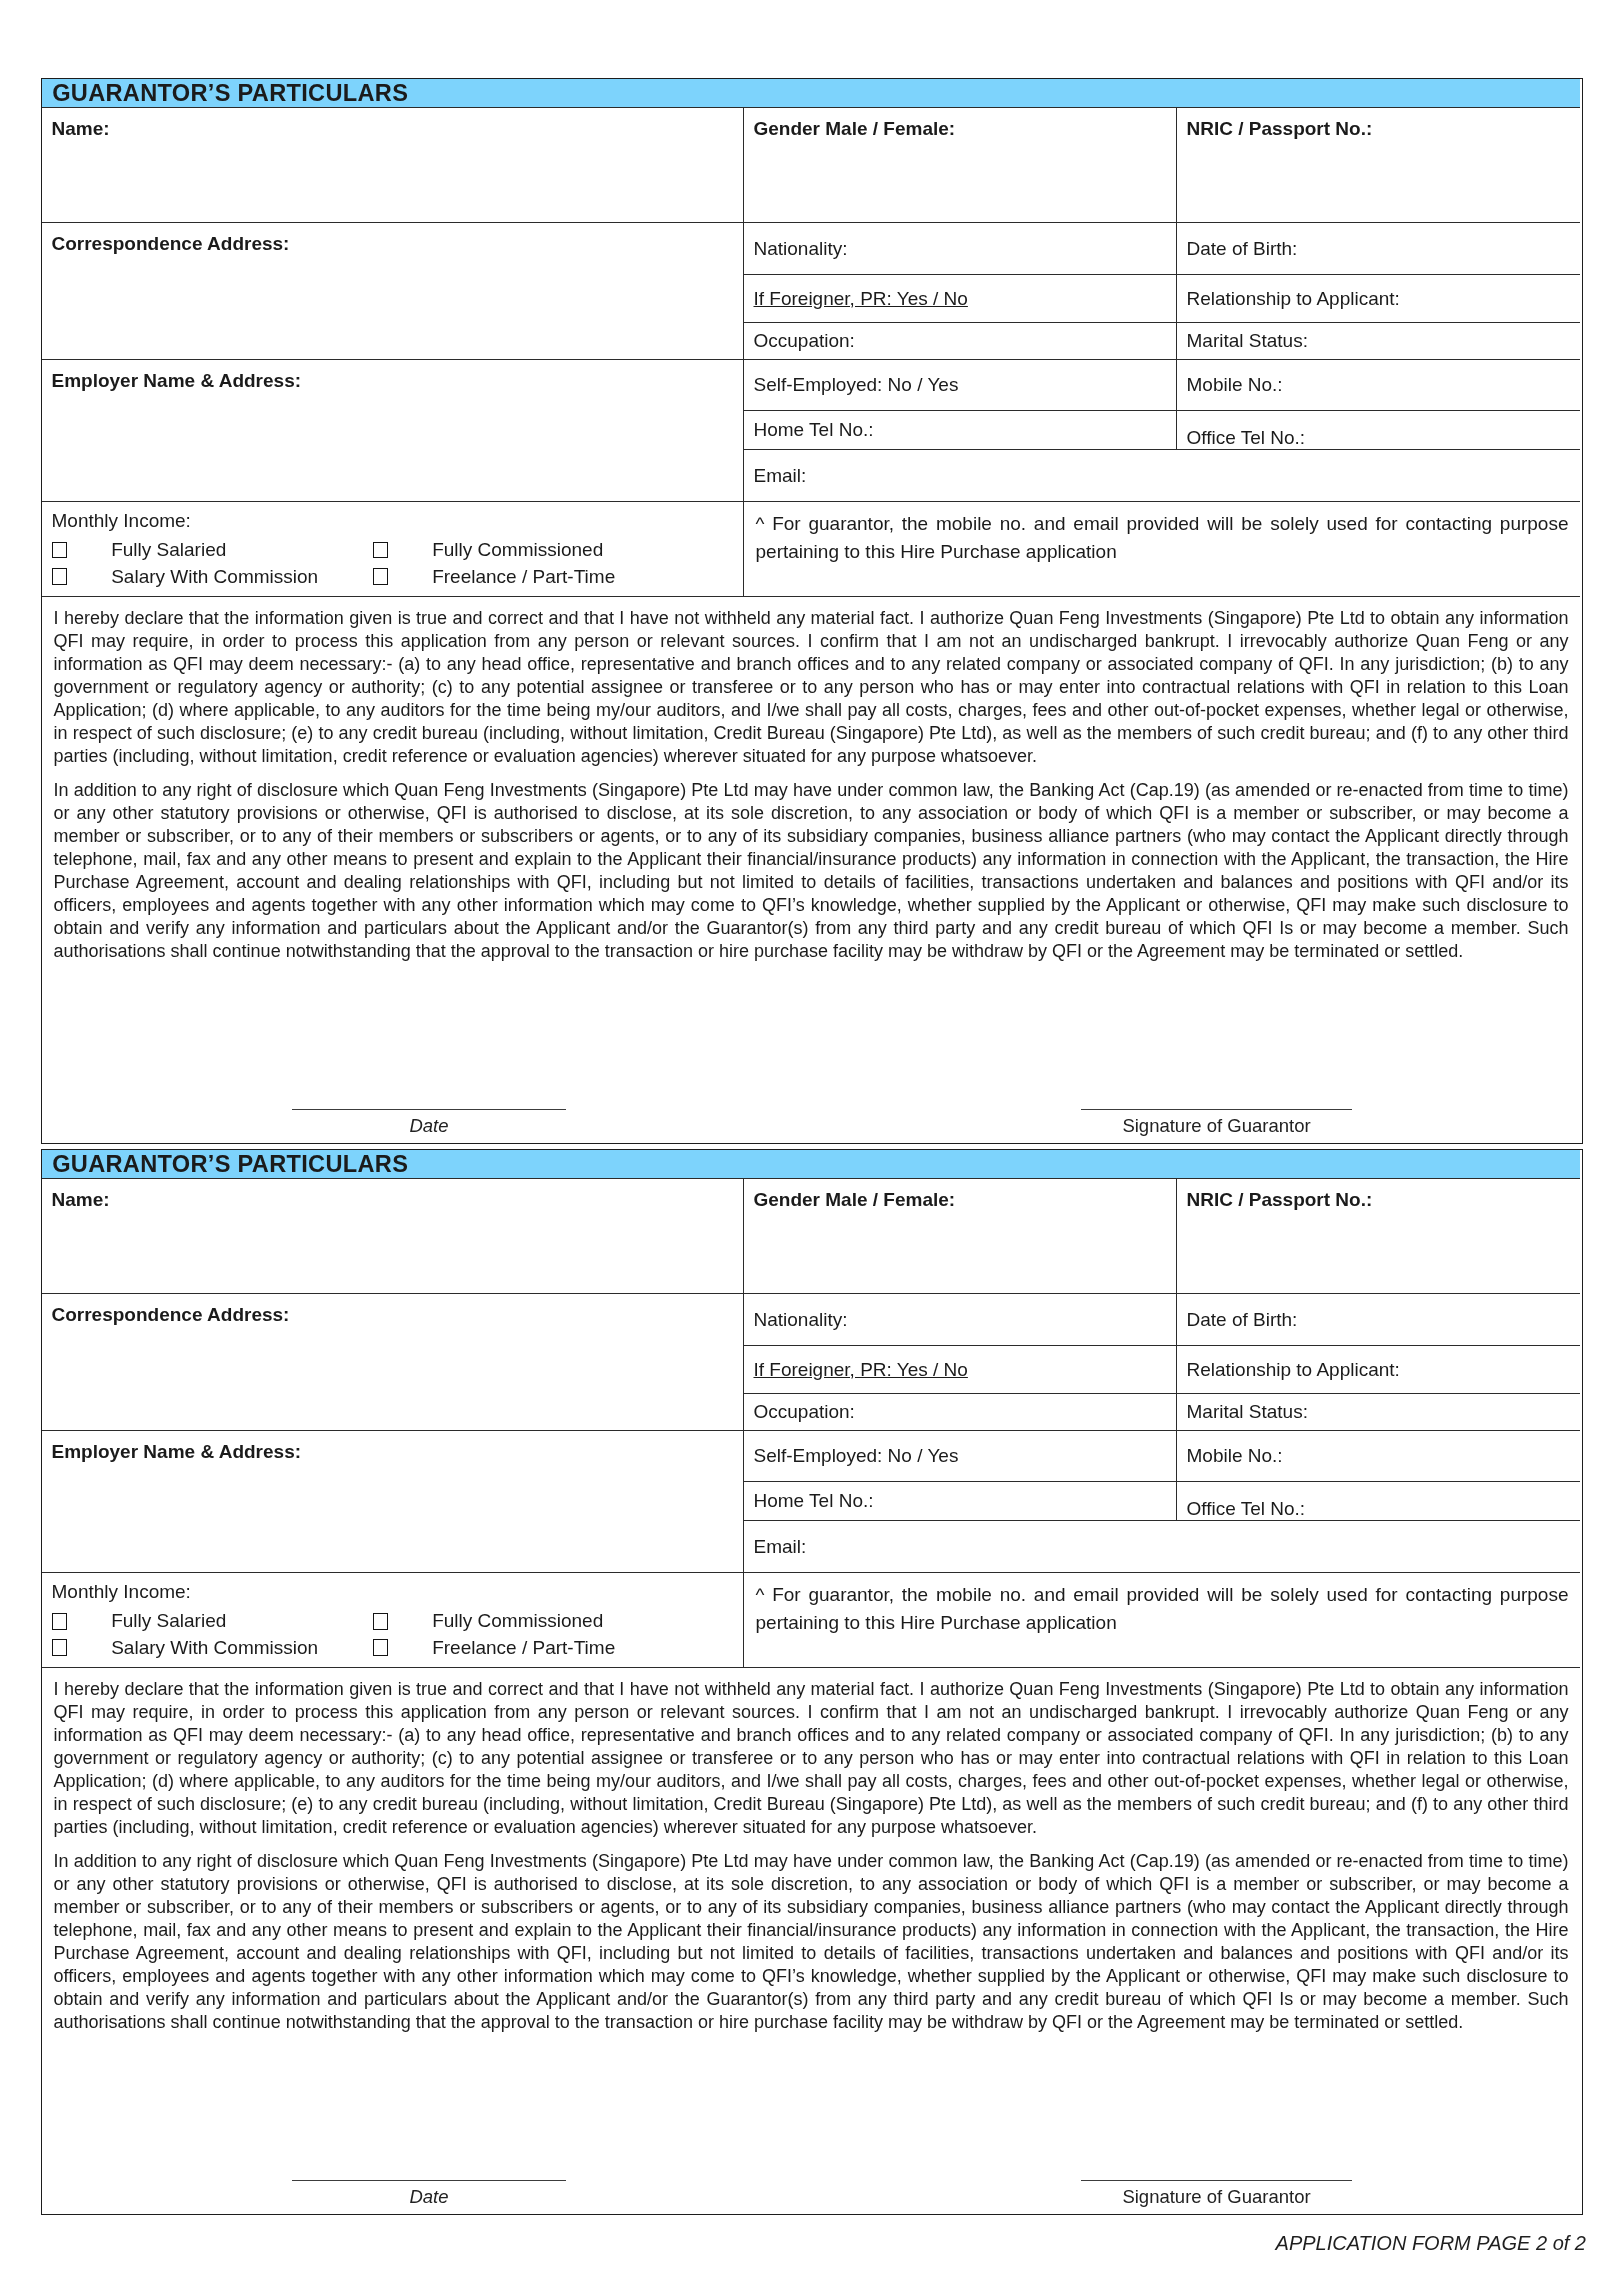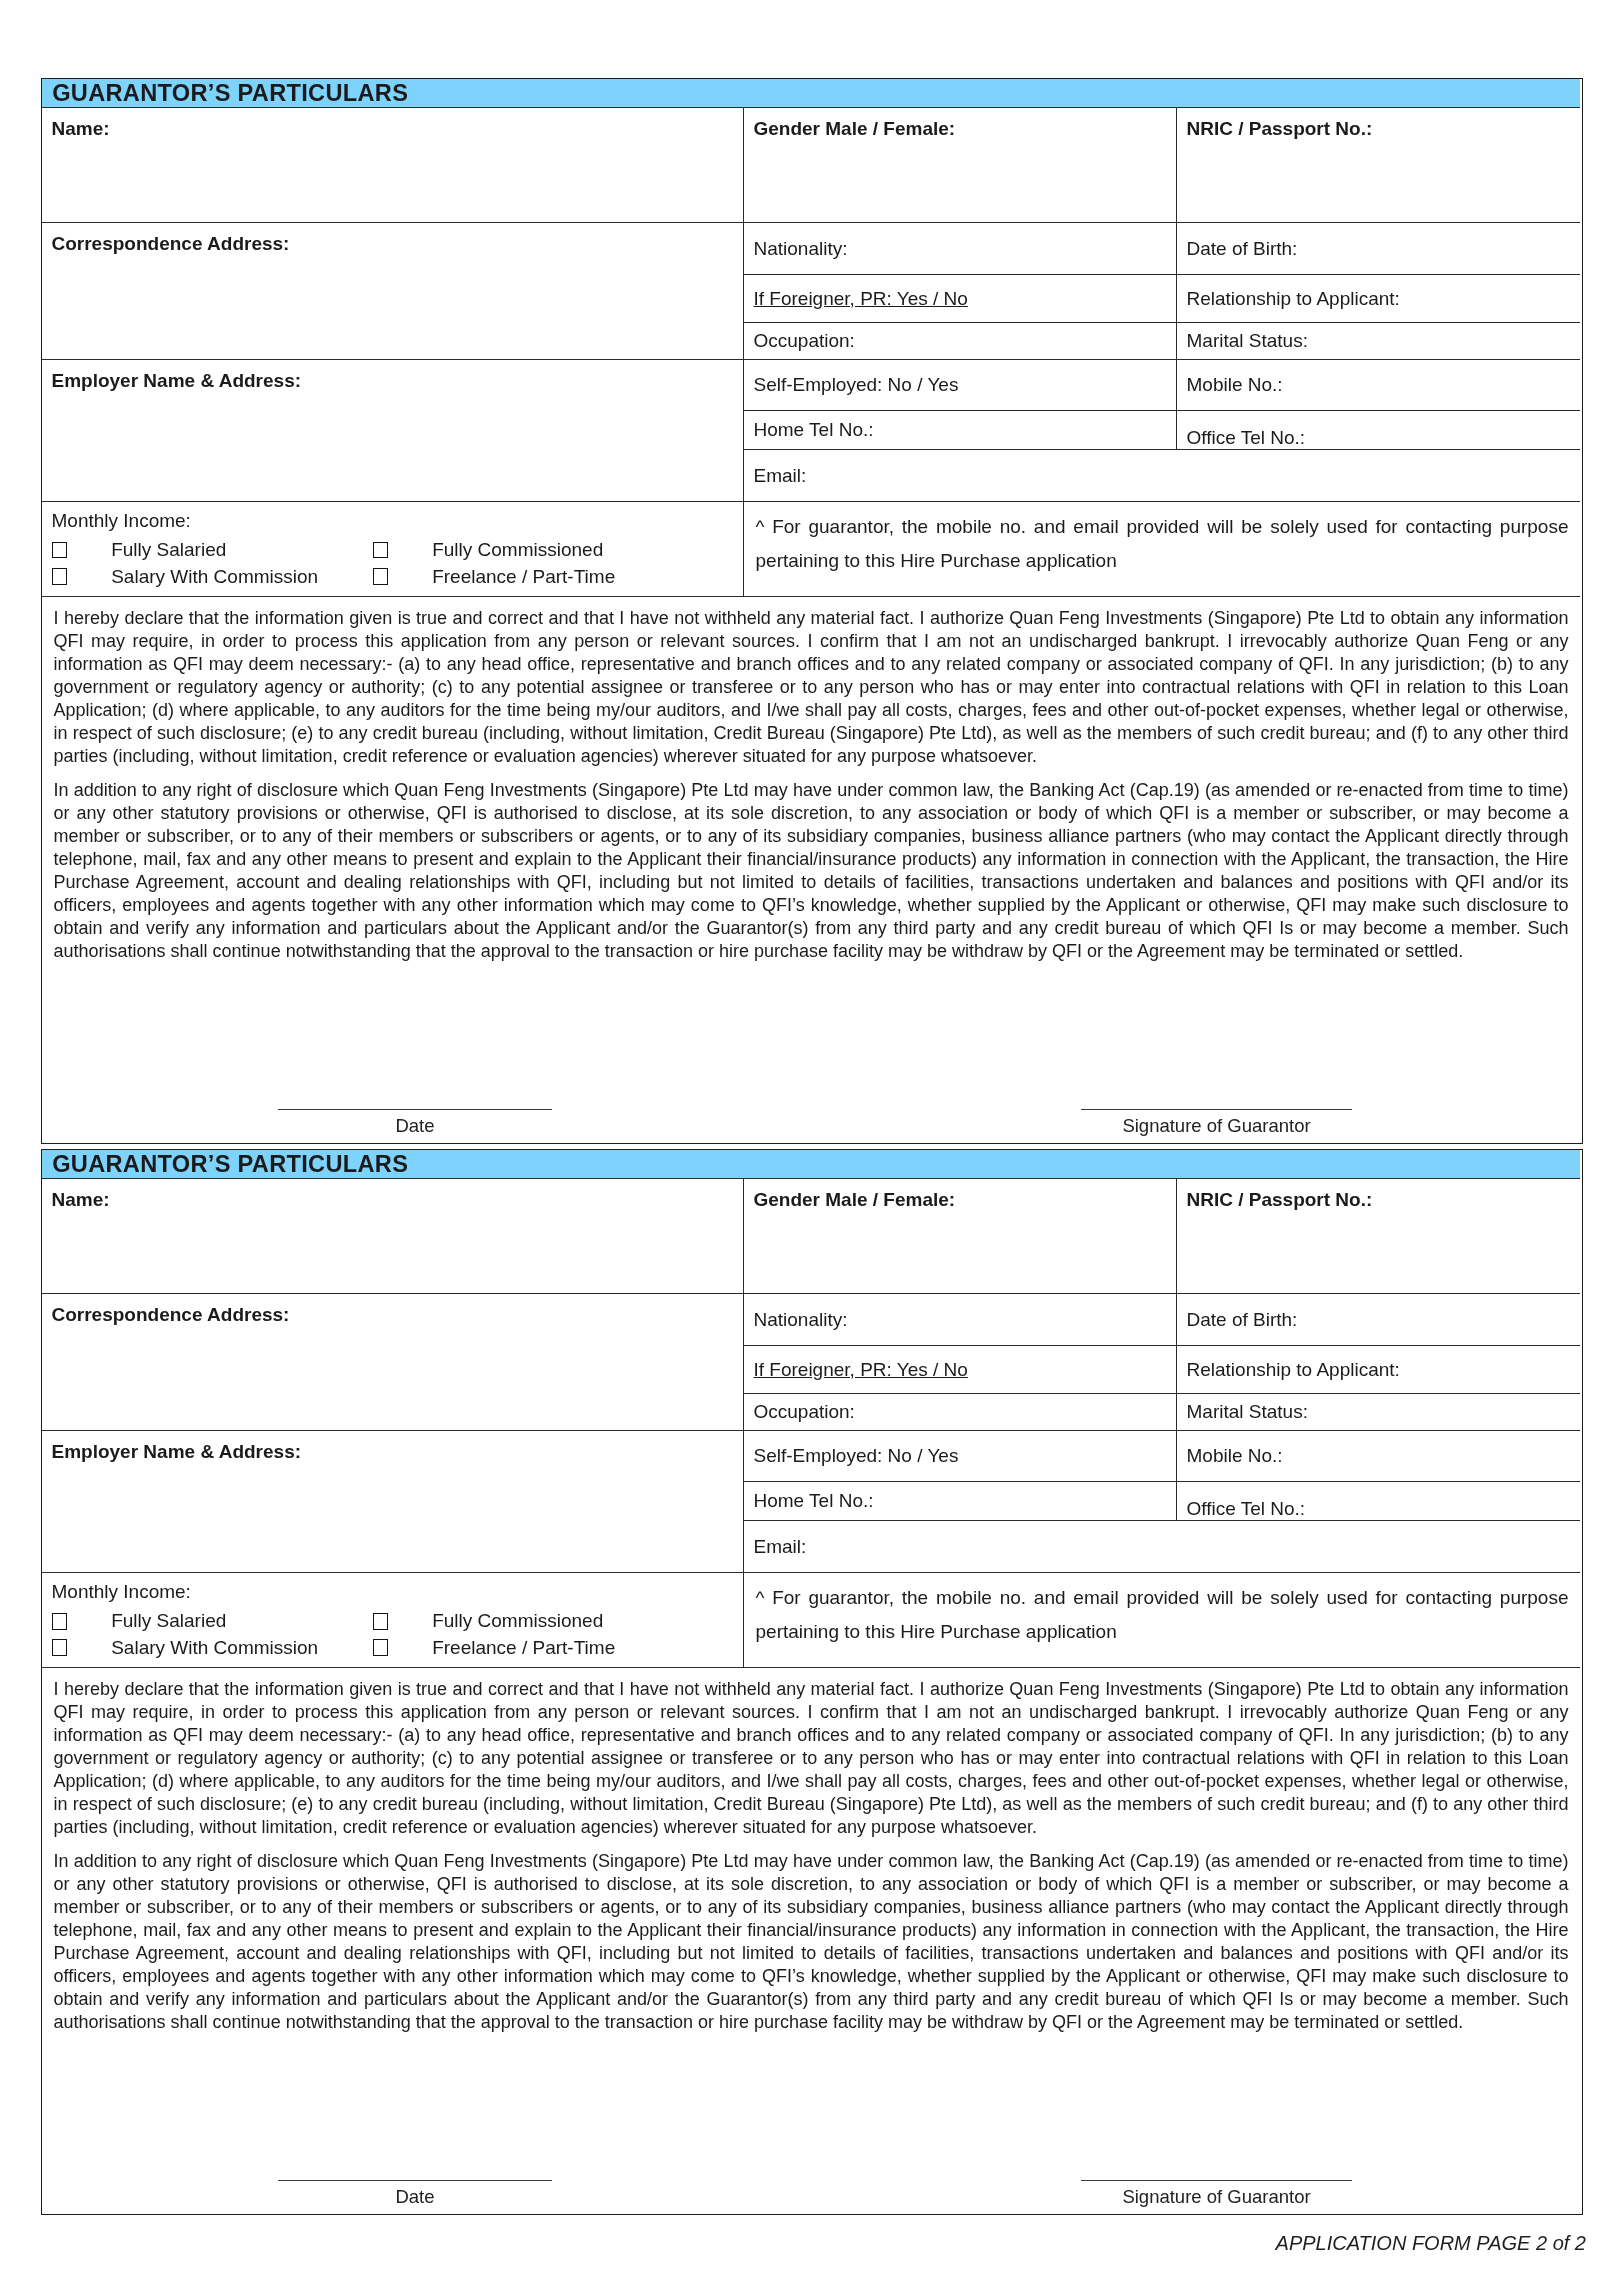--- a/index.html
+++ b/index.html
@@ -53,31 +53,31 @@
   .c-rel{grid-area:4/3/5/4;}
   .c-occ{grid-area:5/2/6/3;}
   .c-mar{grid-area:5/3/6/4;}
   .c-emp{grid-area:6/1/9/2;}
   .c-self{grid-area:6/2/7/3;}
   .c-mob{grid-area:6/3/7/4;}
   .c-htel{grid-area:7/2/8/3;}
   .c-otel{grid-area:7/3/8/4;align-items:flex-end;}
   .c-email{grid-area:8/2/9/4;}
   .c-income{grid-area:9/1/10/2;display:block;padding:7.6px 9.5px;}
-  .c-note{grid-area:9/2/10/4;display:block;padding:7.6px 11.5px;text-align:justify;line-height:34px;}
+  .c-note{grid-area:9/2/10/4;display:block;padding:7.6px 11.5px;text-align:justify;line-height:28px;}
   .c-decl{grid-area:10/1/11/4;display:block;position:relative;padding:10.2px 11.5px;}
 
   .opt-grid{display:grid;grid-template-columns:321px 1fr;row-gap:4.5px;margin-top:7.6px;}
   .opt{display:flex;align-items:center;font-size:19px;gap:36px;}
   .cb{width:13.4px;height:14.6px;border:1.9px solid #141414;margin-right:8.3px;flex:0 0 auto;background:#fff;}
 
   .para{margin:0 0 10.8px 0;font-size:18px;line-height:23px;text-align:justify;color:#1c1c1c;}
 
   .sig{position:absolute;bottom:6.4px;text-align:center;font-size:18.5px;color:#222;}
-  .sig-date{left:236px;width:274px;}
+  .sig-date{left:250px;width:274px;font-style:italic;}
   .sig-sign{left:1039px;width:271px;}
   .sig-line{border-top:1.9px solid #3c3c3c;height:0;}
   .sig-label{padding-top:4.5px;}
 
   .footer{
     position:absolute;
     right:37px;
     top:2232px;
     font-style:italic;
     font-size:20px;

